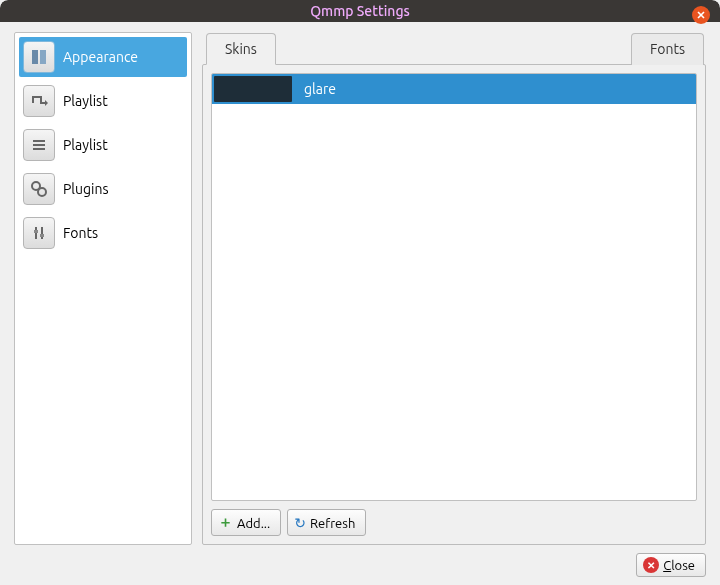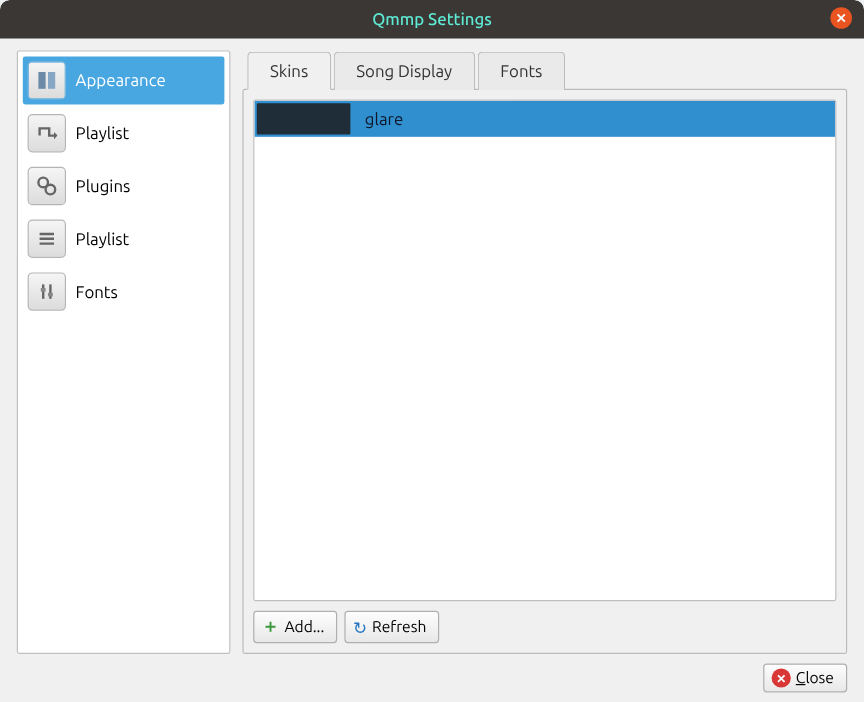--- a/index.html
+++ b/index.html
@@ -15,23 +15,23 @@
   .window {
     width: 720px;
     height: 585px;
     background: #f0f0f0;
     display: flex;
     flex-direction: column;
     border-radius: 8px 8px 0 0;
     overflow: hidden;
   }
   .titlebar {
-    height: 32px;
+    height: 22px;
     background: #3a3735;
-    color: #5eead4;
+    color: #f0abfc;
     display: flex;
     align-items: center;
     justify-content: center;
     position: relative;
     font-weight: 500;
     border-radius: 8px 8px 0 0;
   }
   .titlebar .close {
     position: absolute;
     right: 10px;
@@ -94,20 +94,21 @@
   .side-item.active .ic { border-color: #7fb8dc; }
   .content {
     flex: 1;
     display: flex;
     flex-direction: column;
   }
   .tabs {
     display: flex;
     gap: 0;
     padding-left: 4px;
+    justify-content: space-between;
   }
   .tab {
     background: #eaeaea;
     border: 1px solid #bcbcbc;
     border-bottom: none;
     padding: 7px 18px;
     border-radius: 4px 4px 0 0;
     cursor: pointer;
     position: relative;
     top: 1px;
@@ -130,21 +131,21 @@
   .listarea {
     flex: 1;
     background: #fff;
     border: 1px solid #c0c0c0;
     border-radius: 2px;
     overflow: hidden;
   }
   .skin-row {
     height: 30px;
     background: #2f8fcf;
-    color: #0f172a;
+    color: #ffffff;
     display: flex;
     align-items: center;
     cursor: pointer;
   }
   .skin-thumb {
     width: 78px;
     height: 26px;
     background: #1e2d38;
     margin: 2px 0 2px 2px;
     border-radius: 1px;
@@ -212,54 +213,53 @@
           <div class="ic">
             <svg width="18" height="18" viewBox="0 0 18 18">
                 <path d="M3 11 L3 5 L11 5 L11 11 L15 11" fill="none" stroke="#666" stroke-width="2"></path>
                 <polygon points="15,8 15,14 18,11" fill="#666"></polygon>
               </svg>
           </div>
           <span>Playlist</span>
         </div>
         <div class="side-item">
           <div class="ic">
-            <svg width="20" height="20" viewBox="0 0 20 20">
-                <circle cx="7" cy="7" r="4" fill="none" stroke="#666" stroke-width="2"></circle>
-                <circle cx="13" cy="13" r="4" fill="none" stroke="#666" stroke-width="2"></circle>
-              </svg>
-          </div>
-          <span>Plugins</span>
-        </div>
-        <div class="side-item">
-          <div class="ic">
             <svg width="18" height="18" viewBox="0 0 18 18">
                 <line x1="3" y1="5" x2="15" y2="5" stroke="#666" stroke-width="2"></line>
                 <line x1="3" y1="9" x2="15" y2="9" stroke="#666" stroke-width="2"></line>
                 <line x1="3" y1="13" x2="15" y2="13" stroke="#666" stroke-width="2"></line>
               </svg>
           </div>
           <span>Playlist</span>
+        </div>
+        <div class="side-item">
+          <div class="ic">
+            <svg width="20" height="20" viewBox="0 0 20 20">
+                <circle cx="7" cy="7" r="4" fill="none" stroke="#666" stroke-width="2"></circle>
+                <circle cx="13" cy="13" r="4" fill="none" stroke="#666" stroke-width="2"></circle>
+              </svg>
+          </div>
+          <span>Plugins</span>
         </div>
         <div class="side-item">
           <div class="ic">
             <svg width="18" height="18" viewBox="0 0 18 18">
                 <rect x="5" y="3" width="2" height="12" fill="#666"></rect>
                 <rect x="11" y="3" width="2" height="12" fill="#666"></rect>
                 <rect x="4" y="6" width="4" height="3" fill="#888"></rect>
                 <rect x="10" y="10" width="4" height="3" fill="#888"></rect>
               </svg>
           </div>
           <span>Fonts</span>
         </div>
       </div>
 
       <div class="content">
         <div class="tabs">
           <div class="tab active"><span>Skins</span></div>
-          <div class="tab"><span>Song Display</span></div>
           <div class="tab"><span>Fonts</span></div>
         </div>
         <div class="pane">
           <div class="listarea">
             <div class="skin-row">
               <div class="skin-thumb"></div>
               <span class="skin-label">glare</span>
             </div>
           </div>
           <div class="row-buttons">

